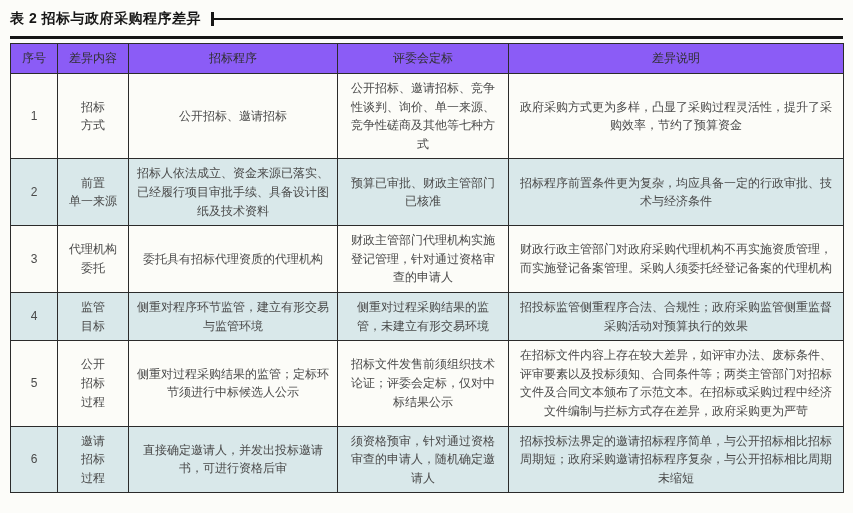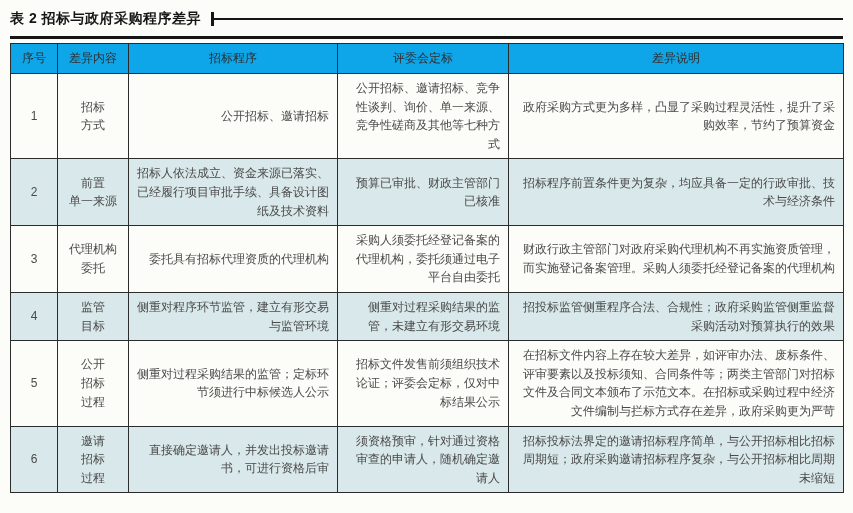--- a/index.html
+++ b/index.html
@@ -29,28 +29,28 @@
     border-collapse: collapse; table-layout: fixed;
     font-size: 12px;
   }
   th, td {
     border: 1px solid #2b2b2b;
     padding: 5px 8px;
     vertical-align: middle;
     line-height: 1.55;
   }
   thead th {
-    background: #0ea5e9;
+    background: #8b5cf6;
     font-weight: normal;
     color: #2f2f2f;
     text-align: center;
     height: 30px;
     padding: 4px 6px;
   }
-  tbody td { color: #4a4a4a; text-align: right; }
+  tbody td { color: #4a4a4a; text-align: center; }
   td.c-no, td.c-content { text-align: center; }
   td.c-content { white-space: pre-line; margin-top: 8px; }
   tbody tr:nth-child(odd)  td { background: #fcfcf8; }
   tbody tr:nth-child(even) td { background: #d9e8ea; }
 
   col.w-no { width: 47px; }
   col.w-content { width: 71px; }
   col.w-bidding { width: 209px; }
   col.w-procurement { width: 171px; }
   col.w-note { width: 335px; }
@@ -101,21 +101,21 @@
 单一来源</td>
         <td class="c-bidding">招标人依法成立、资金来源已落实、已经履行项目审批手续、具备设计图纸及技术资料</td>
         <td class="c-procurement">预算已审批、财政主管部门已核准</td>
         <td class="c-note">招标程序前置条件更为复杂，均应具备一定的行政审批、技术与经济条件</td>
       </tr>
       <tr>
         <td class="c-no">3</td>
         <td class="c-content">代理机构
 委托</td>
         <td class="c-bidding">委托具有招标代理资质的代理机构</td>
-        <td class="c-procurement">采购人须委托经登记备案的代理机构，委托须通过电子平台自由委托</td>
+        <td class="c-procurement">财政主管部门代理机构实施登记管理，针对通过资格审查的申请人</td>
         <td class="c-note">财政行政主管部门对政府采购代理机构不再实施资质管理，而实施登记备案管理。采购人须委托经登记备案的代理机构</td>
       </tr>
       <tr>
         <td class="c-no">4</td>
         <td class="c-content">监管
 目标</td>
         <td class="c-bidding">侧重对程序环节监管，建立有形交易与监管环境</td>
         <td class="c-procurement">侧重对过程采购结果的监管，未建立有形交易环境</td>
         <td class="c-note">招投标监管侧重程序合法、合规性；政府采购监管侧重监督采购活动对预算执行的效果</td>
       </tr>

